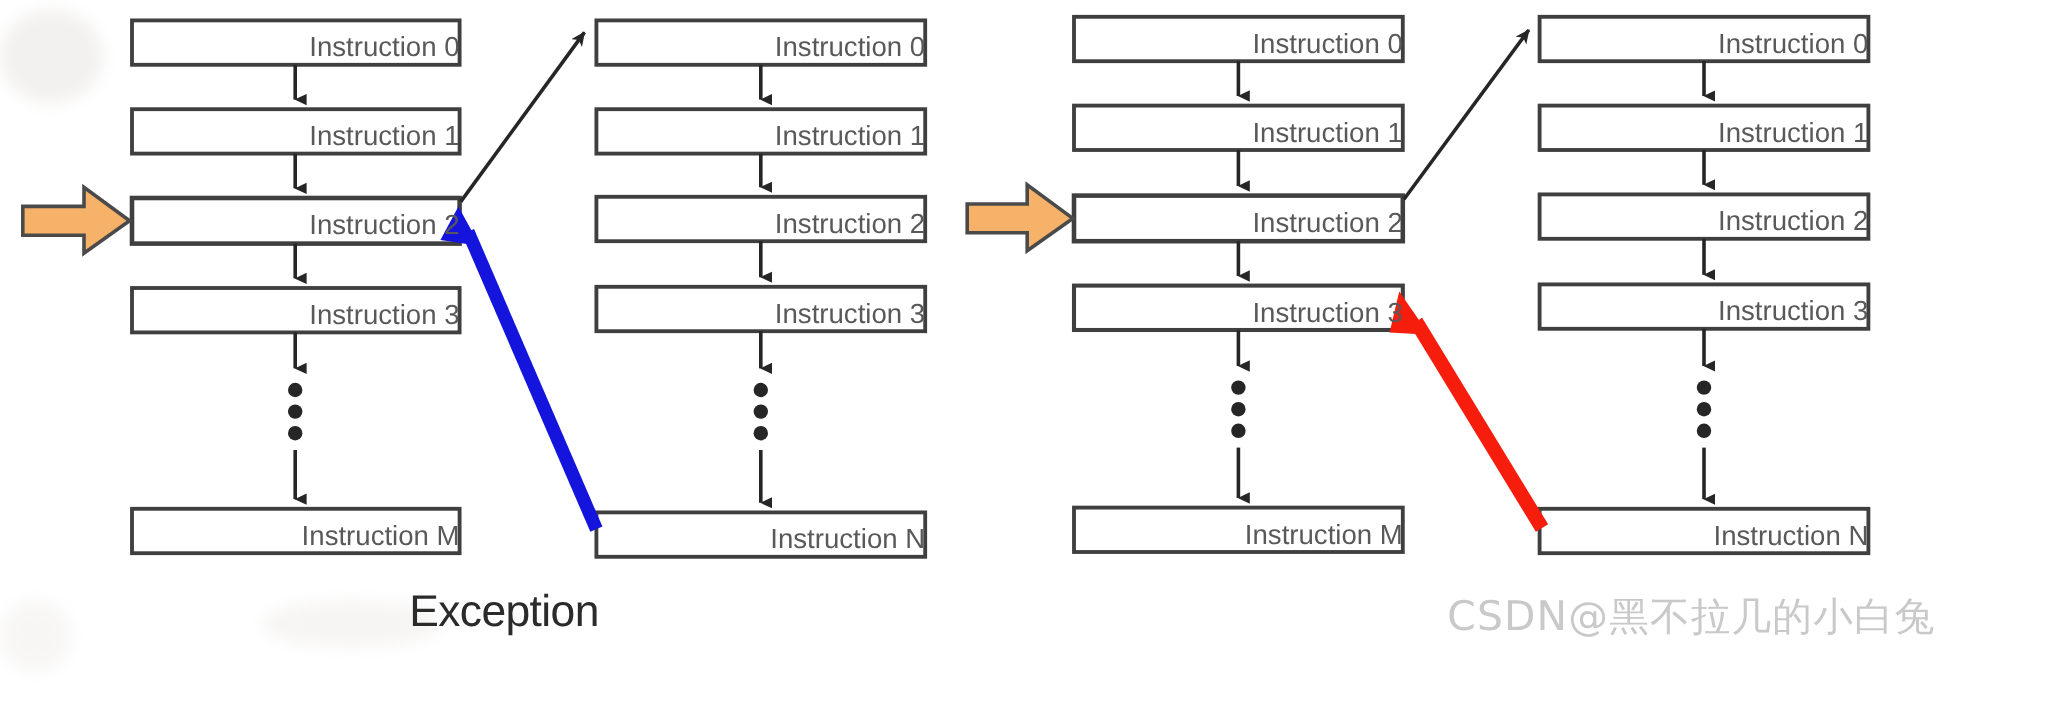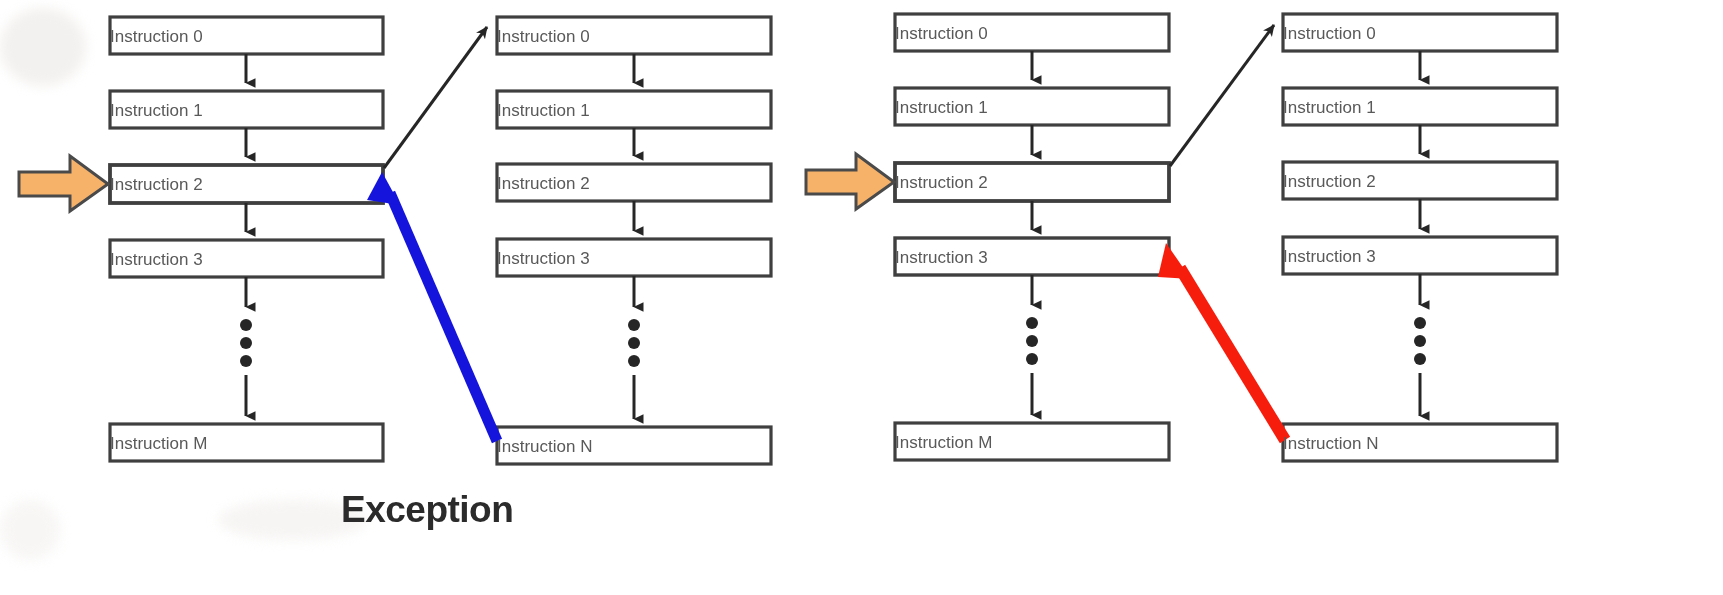--- a/index.html
+++ b/index.html
@@ -7,21 +7,21 @@
     width:1723px;height:595px;
     font-family:"Liberation Sans","DejaVu Sans",sans-serif;
     position:relative;overflow:hidden;
   }
   .stage{position:absolute;inset:0;}
   svg.layer{position:absolute;left:0;top:0;width:1723px;height:595px;}
 
   .panel-title{
     position:absolute;
     font-family:"Liberation Sans","DejaVu Sans",sans-serif;
-    font-weight:bold;
+    font-weight:normal;
     font-size:37px;
     color:#2b2b2b;
     letter-spacing:-0.5px;
     white-space:nowrap;
   }
   #title-exception{left:341px;top:489px;}
   #title-interrupt{left:1150px;top:489px;}
 
   .watermark{
     position:absolute;
@@ -30,25 +30,25 @@
     font-size:34px;
     font-family:"DejaVu Sans","Liberation Sans",sans-serif;
     letter-spacing:1px;
     left:1206px;top:492px;
     pointer-events:none;
   }
   .wm-cn{font-size:33px;}
 
   .box-label{
     position:absolute;
-    font-size:17px;
+    font-size:23px;
     color:#595959;
     font-family:"Liberation Sans","DejaVu Sans",sans-serif;
     white-space:nowrap;
-    text-align:left;
+    text-align:right;
     line-height:1;
   }
   .smudge{
     position:absolute;
     border-radius:50%;
     background:#f3f1ef;
     filter:blur(6px);
     pointer-events:none;
   }
 </style>
@@ -197,14 +197,17 @@
   <div class="box-label" style="left:895px;top:434px;width:274px;">Instruction M</div>
 
   <div class="box-label" style="left:1283px;top:25px;width:274px;">Instruction 0</div>
   <div class="box-label" style="left:1283px;top:99px;width:274px;">Instruction 1</div>
   <div class="box-label" style="left:1283px;top:173px;width:274px;">Instruction 2</div>
   <div class="box-label" style="left:1283px;top:248px;width:274px;">Instruction 3</div>
   <div class="box-label" style="left:1283px;top:435px;width:274px;">Instruction N</div>
 
   <div class="panel-title" id="title-exception">Exception</div>
 
+  <div class="watermark">
+    <span>CSDN</span><span class="wm-cn">@黑不拉几的小白兔</span>
+  </div>
 
 </div>
 
 </body></html>

